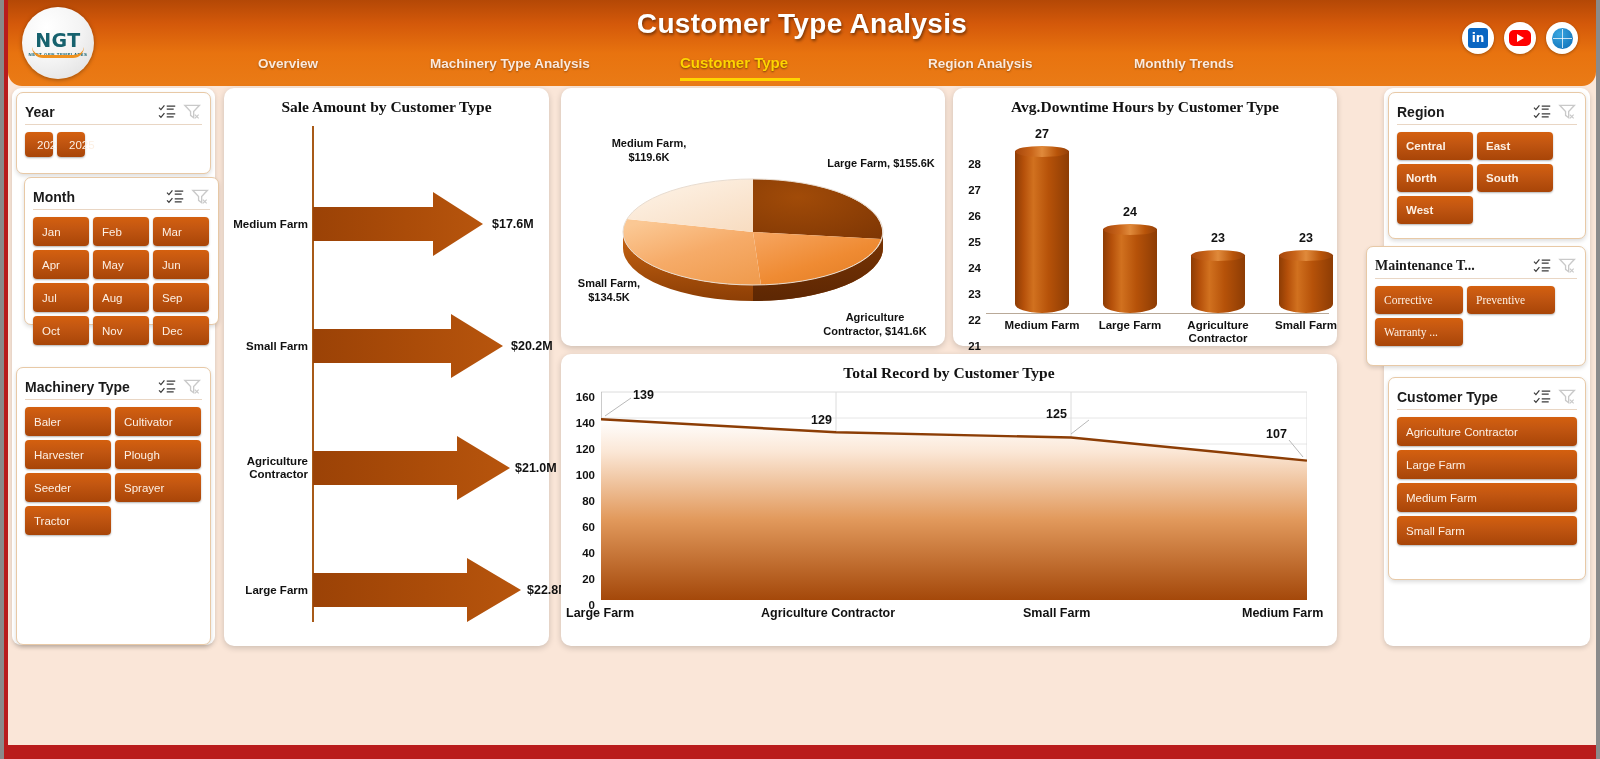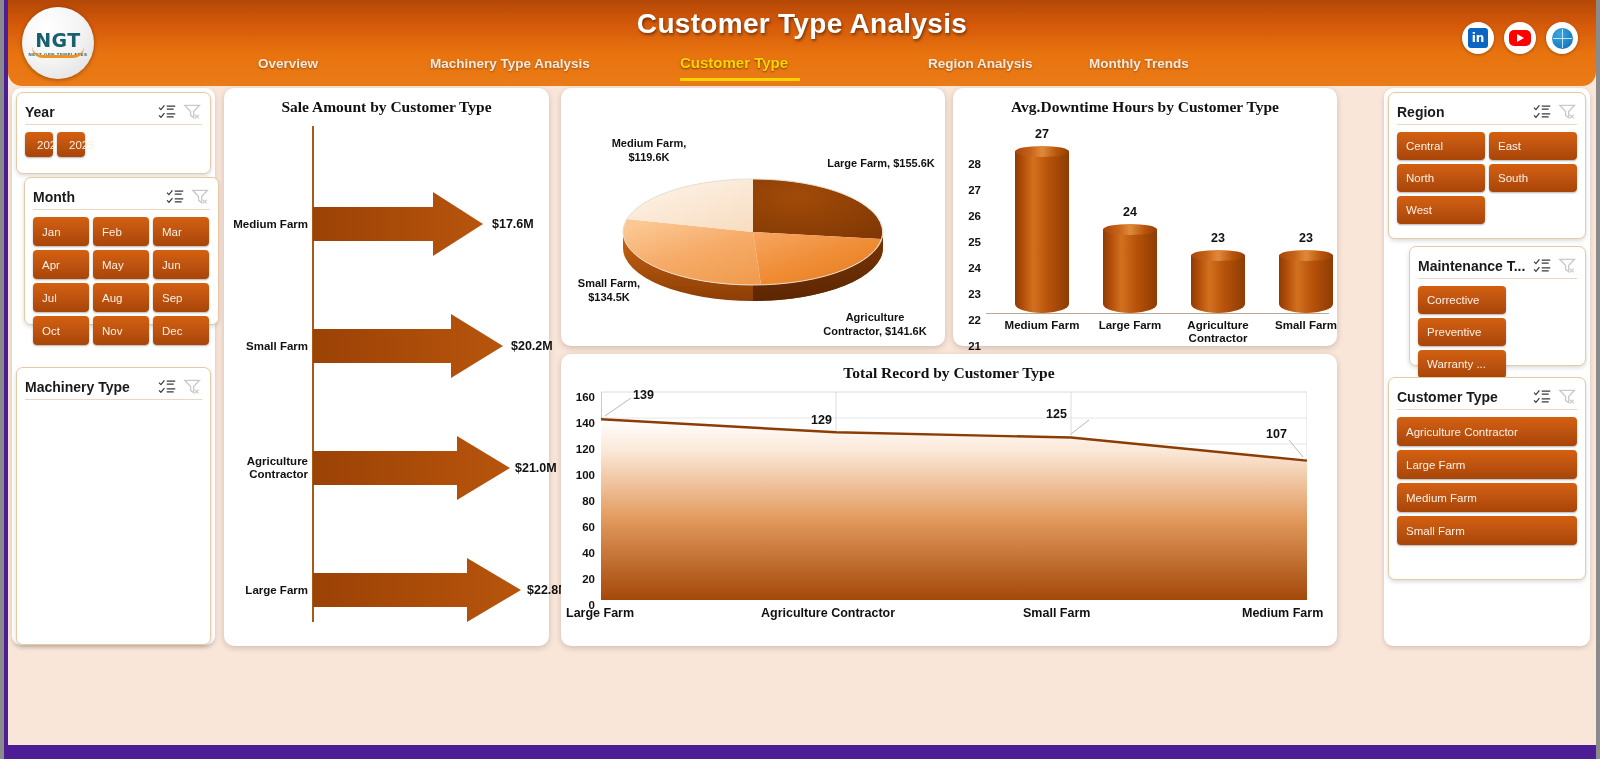--- a/index.html
+++ b/index.html
@@ -5,21 +5,21 @@
   * { box-sizing: border-box; margin: 0; padding: 0; }
   html, body {
     width: 1600px; height: 759px;
     font-family: "Liberation Sans", sans-serif;
     background: #8a8a8a;
     overflow: hidden;
   }
   #app {
     position: relative;
     width: 1600px; height: 759px;
-    background: #4c1d95;
+    background: #b91c1c;
     border: 4px solid #8a8a8a;
     border-top: 0; border-bottom: 0;
     overflow: hidden;
   }
   #canvas {
     position: absolute; left: 4px; top: 0; width: 1588px; height: 745px;
     background: #fae6d8;
   }
 
   
@@ -130,23 +130,23 @@
   
   #slicer-year  { left: 8px;  top: 92px;  width: 195px; height: 82px; }
   #slicer-month { left: 16px;  top: 177px; width: 195px; height: 148px; }
   #slicer-mach  { left: 8px;  top: 367px; width: 195px; height: 278px; }
   #slicer-year .chip  { width: 28px; height: 25px; padding-left: 12px; }
   #slicer-month .chip { width: 56px; height: 29px; }
   #slicer-mach .chip  { width: 86px; height: 29px; }
 
   
   #slicer-region { right: 10px; top: 92px;  width: 198px; height: 147px; }
-  #slicer-maint  { right: 10px; top: 246px; width: 177px; height: 120px; }
+  #slicer-maint  { right: 10px; top: 246px; width: 220px; height: 120px; font-family: Liberation Serif, serif; }
   #slicer-cust   { right: 10px; top: 377px; width: 198px; height: 203px; }
-  #slicer-region .chip { width: 88px; height: 28px; }
+  #slicer-region .chip { width: 76px; height: 28px; font-weight: bold; }
   #slicer-maint .chip  { width: 88px; height: 28px; }
   #slicer-cust .chip   { width: 180px; height: 29px; }
 
   .side-card {
     position: absolute; background:#fff; border-radius: 9px;
     box-shadow: 0 2px 5px rgba(0,0,0,.16);
   }
   #left-shell  { left: 4px;  top: 88px; width: 203px; height: 557px; }
   #right-shell { right: 6px; top: 88px; width: 206px; height: 558px; }
 
@@ -226,21 +226,21 @@
       <div class="logo-sub">NEXT GEN TEMPLATES</div>
     </div>
 
     <div class="title">Customer Type Analysis</div>
 
     <div class="nav">
       <div class="nav-item" style="left:0px;">Overview</div>
       <div class="nav-item" style="left:172px;">Machinery Type Analysis</div>
       <div class="nav-item active" style="left:422px;top:-2px;">Customer Type</div>
       <div class="nav-item" style="left:670px;text-align:center;">Region Analysis</div>
-      <div class="nav-item" style="left:818px;padding-left:13px;">Monthly Trends</div>
+      <div class="nav-item" style="left:863px;padding-left:13px;">Monthly Trends</div>
     </div>
     <div class="nav-underline"></div>
 
     <div class="socials">
       <div class="social">
         <div class="s-li">in</div>
       </div>
       <div class="social">
         <div class="s-yt"></div>
       </div>
@@ -306,20 +306,29 @@
       <svg class="ico" viewBox="0 0 24 22">
         <path d="M1 6 L3.5 8.5 L8 3" fill="none" stroke="#3a3a3a" stroke-width="1.6"></path>
         <path d="M1 16 L3.5 18.5 L8 13" fill="none" stroke="#3a3a3a" stroke-width="1.6"></path>
         <path d="M11 4h11M11 8h9M11 14h11M11 18h9" stroke="#3a3a3a" stroke-width="1.6"></path>
       </svg>
       <svg class="ico" viewBox="0 0 24 22">
         <path d="M2 3h19l-7.5 8v8l-4-3v-5z" fill="none" stroke="#c9c9c9" stroke-width="1.7"></path>
         <path d="M15 15l5 5M20 15l-5 5" stroke="#c9c9c9" stroke-width="1.5"></path>
       </svg>
     </div>
+    <div class="chips">
+      <div class="chip">Baler</div>
+      <div class="chip">Cultivator</div>
+      <div class="chip">Harvester</div>
+      <div class="chip">Plough</div>
+      <div class="chip">Seeder</div>
+      <div class="chip">Sprayer</div>
+      <div class="chip">Tractor</div>
+    </div>
   </div>
 
   <div class="side-card" id="right-shell"></div>
 
   <div class="slicer" id="slicer-region">
     <div class="slicer-head">
       <div class="slicer-title">Region</div>
       <svg class="ico" viewBox="0 0 24 22">
         <path d="M1 6 L3.5 8.5 L8 3" fill="none" stroke="#3a3a3a" stroke-width="1.6"></path>
         <path d="M1 16 L3.5 18.5 L8 13" fill="none" stroke="#3a3a3a" stroke-width="1.6"></path>

